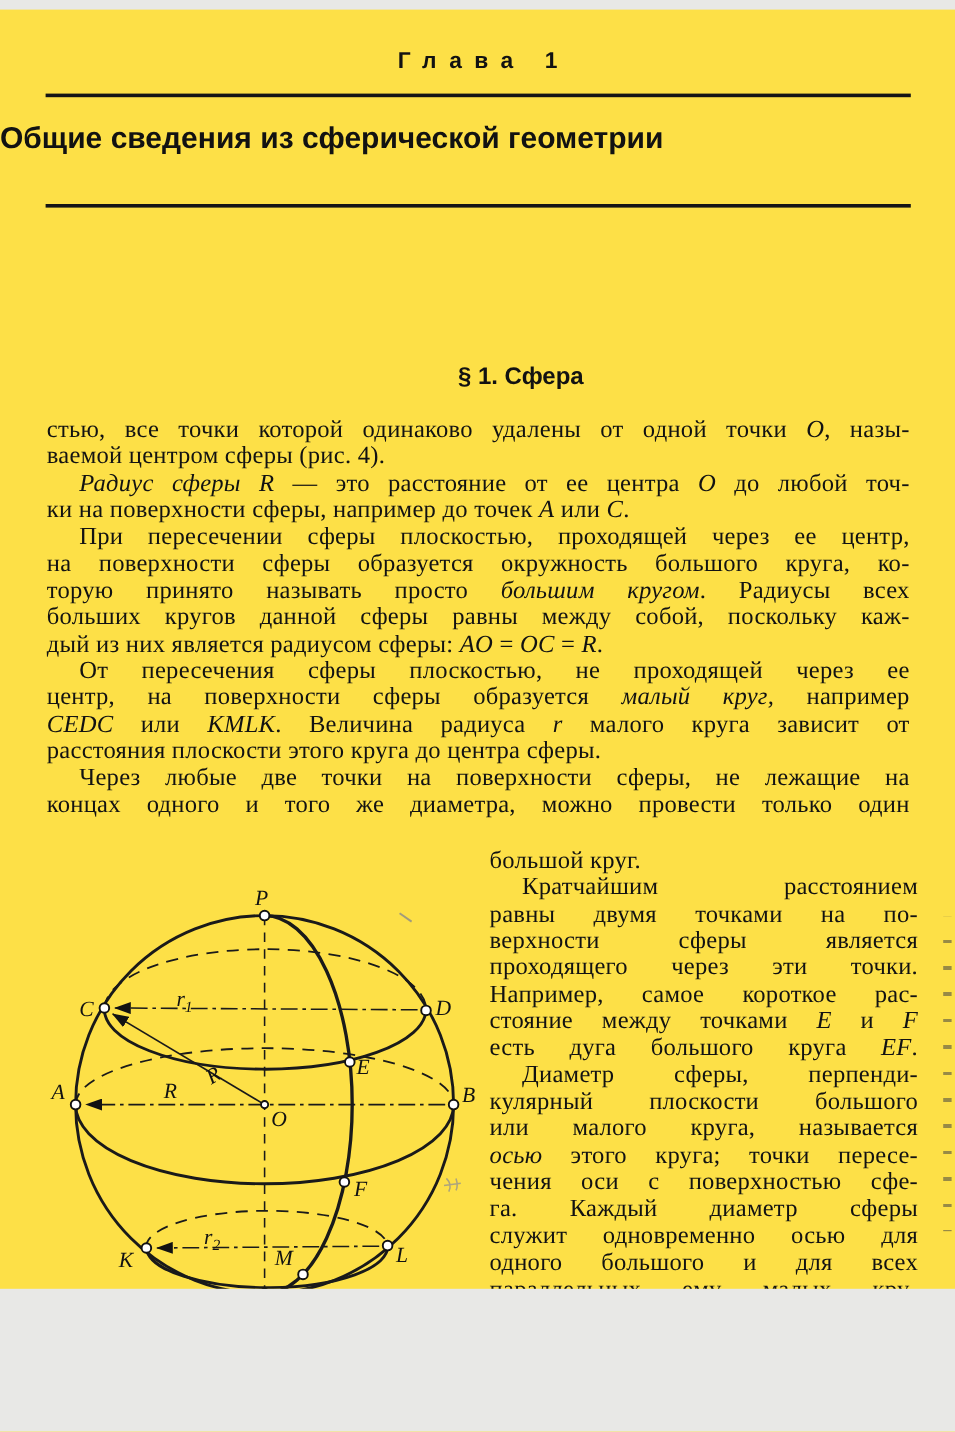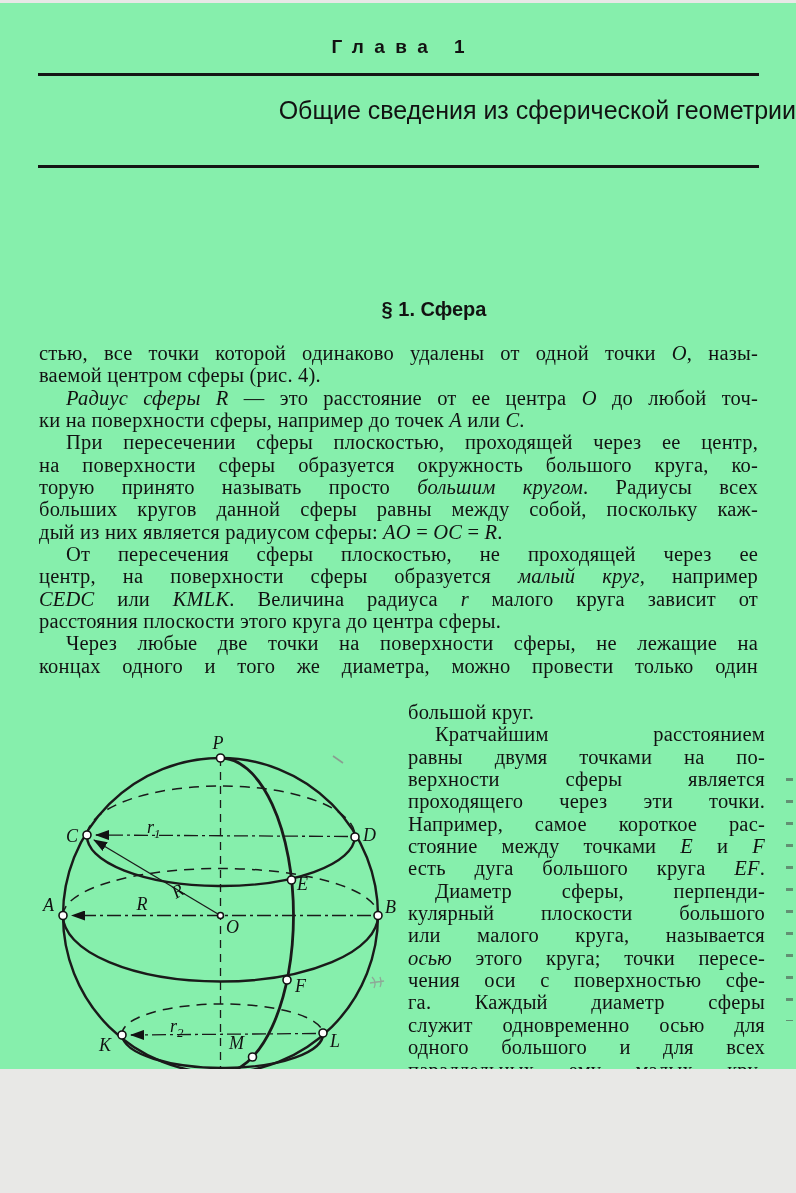--- a/index.html
+++ b/index.html
@@ -1,26 +1,26 @@
 <!DOCTYPE html>
 <html><head>
 <meta charset="utf-8">
 <style>
   html,body{margin:0;padding:0;background:#e8e8e6;}
-  .page{position:relative;width:796px;height:1066px;margin:3px auto;background:#86efac;
+  .page{position:relative;width:796px;height:1066px;margin:8px auto;background:#fde047;
         overflow:hidden;font-family:"Liberation Serif",serif;color:#121212;}
   
   .chapter{position:absolute;top:33px;left:0;width:100%;text-align:center;
            font-family:"Liberation Sans",sans-serif;font-weight:bold;font-size:19px;
            letter-spacing:.55em;text-indent:.55em;}
   .rule{position:absolute;left:38px;width:721px;height:2.5px;background:#151515;}
   .rule-top{top:70px;}
   .rule-bottom{top:162px;}
-  .title{position:absolute;top:93px;left:0;width:100%;text-align:right;
-         font-family:"Liberation Sans",sans-serif;font-weight:normal;font-size:25px;}
+  .title{position:absolute;top:93px;left:0;width:100%;text-align:left;
+         font-family:"Liberation Sans",sans-serif;font-weight:bold;font-size:25px;}
   .section{position:absolute;top:295px;left:0;width:100%;text-align:center;
            font-family:"Liberation Sans",sans-serif;font-weight:bold;font-size:20px;padding-left:36px;}
   
   .textblock{position:absolute;font-size:20.5px;letter-spacing:.2px;z-index:3;}
   .full{left:39px;top:339px;width:719px;}
   .col{left:408px;top:698px;width:357px;}
   .line{line-height:22.35px;height:22.35px;white-space:normal;
         text-align:justify;text-align-last:justify;overflow:visible;}
   .line.nj{text-align-last:left;}
   .line.ind{text-indent:27px;}

